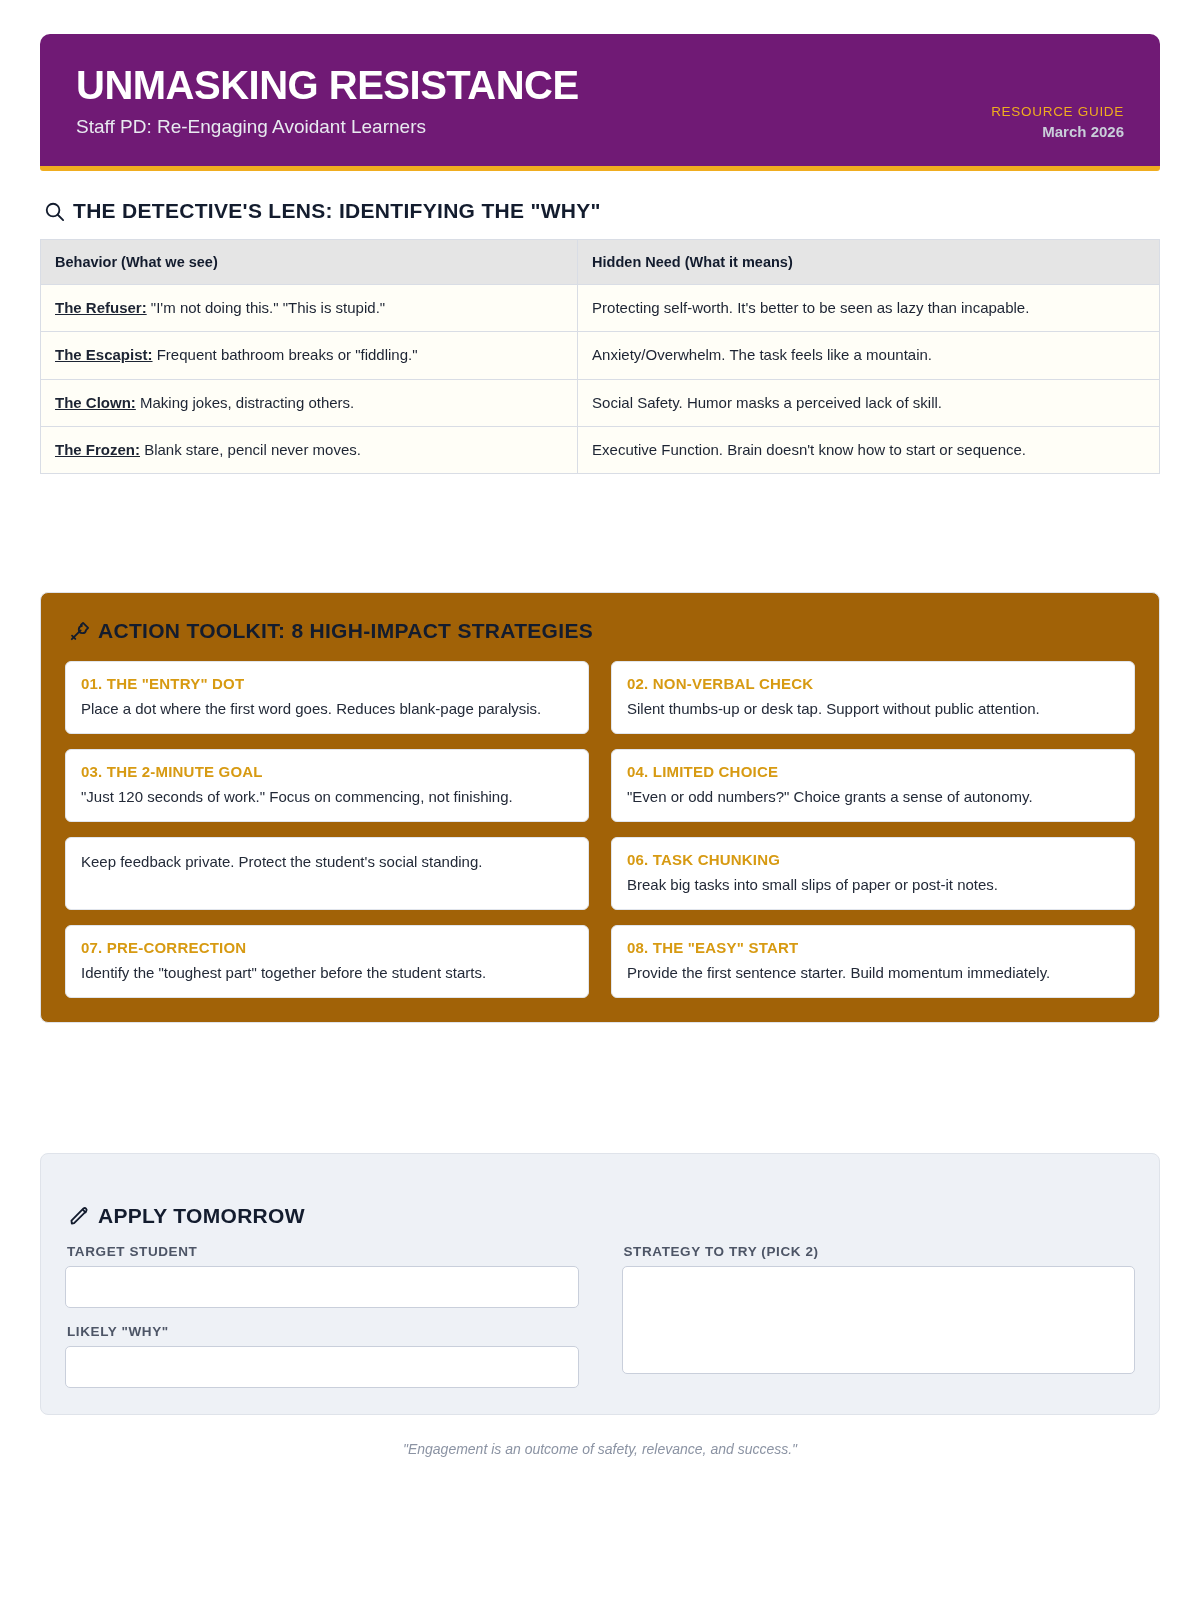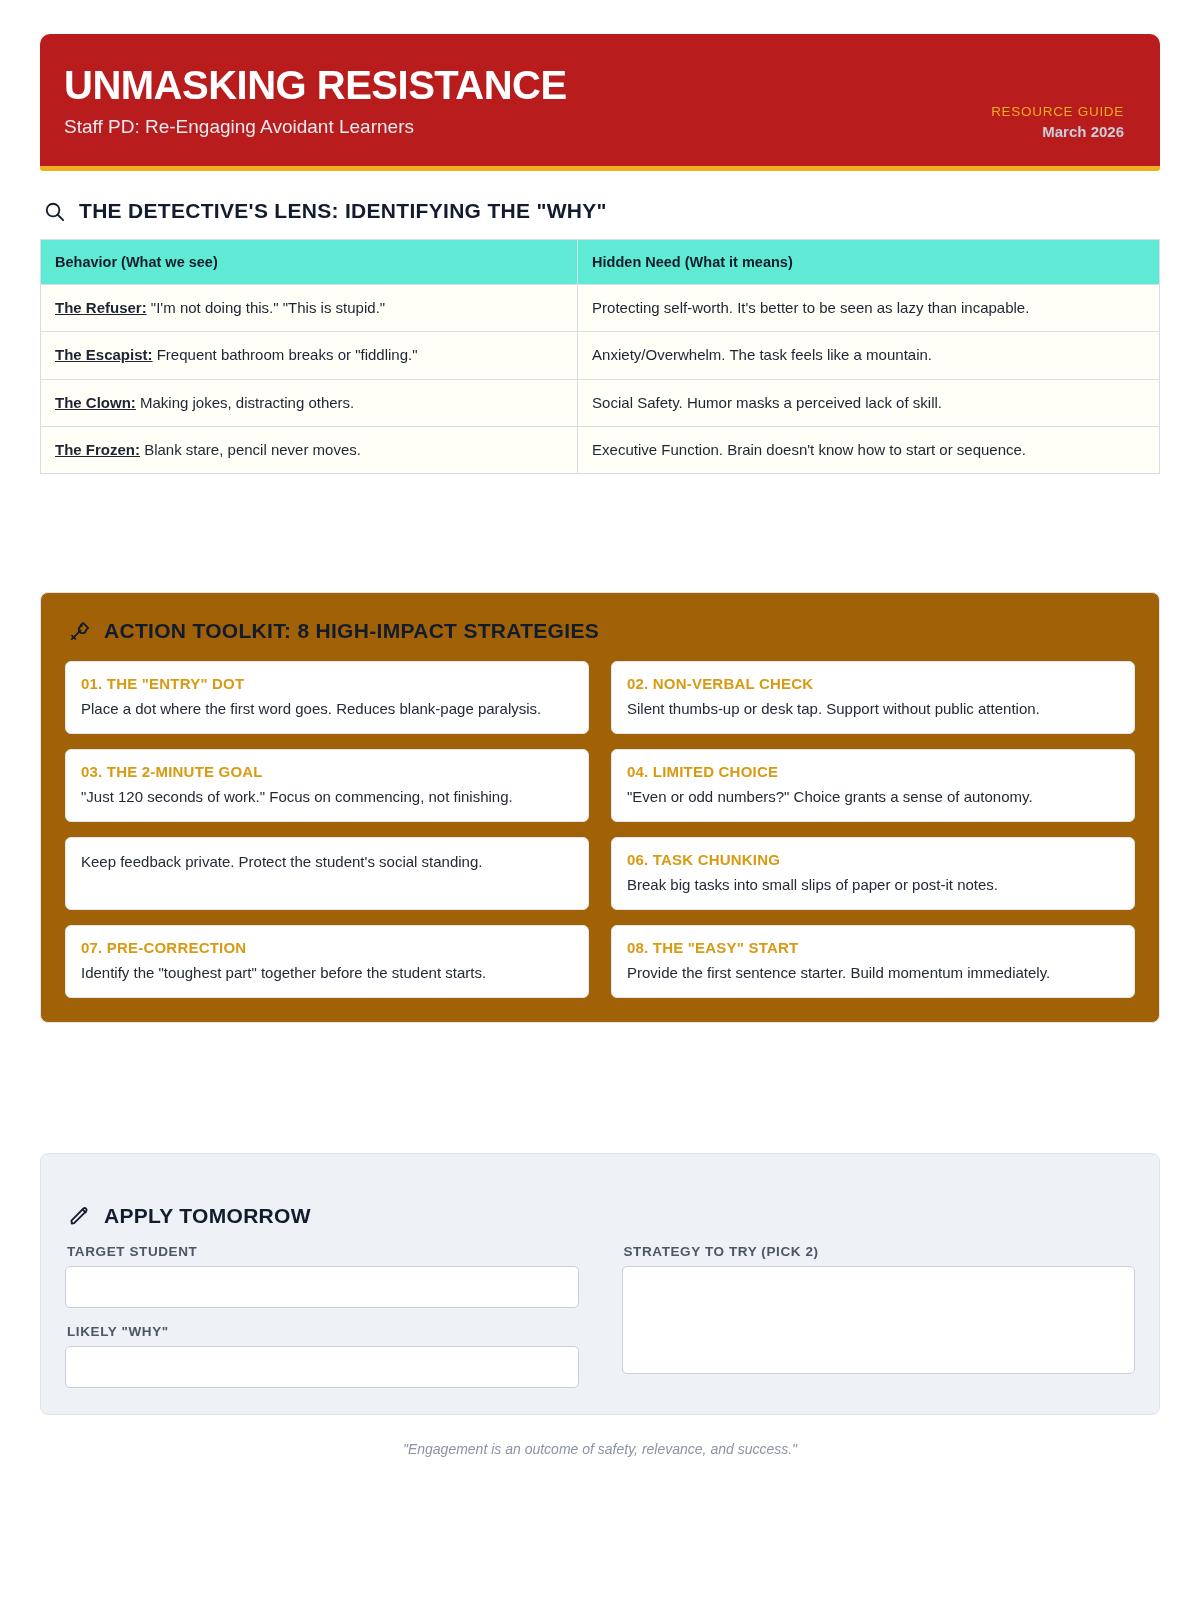--- a/index.html
+++ b/index.html
@@ -12,23 +12,23 @@
   .page {
     width: 1200px;
     height: 1600px;
     position: relative;
     background: #ffffff;
     padding: 34px 40px 0 40px;
   }
 
   
   .header {
-    background: #b91c1c;
+    background: #701a75;
     border-radius: 10px 10px 0 0;
-    padding: 30px 36px 26px 24px;
+    padding: 30px 36px 26px 36px;
     display: flex;
     align-items: flex-start;
     justify-content: space-between;
     position: relative;
   }
   .header-left { }
   .doc-title {
     color: #ffffff;
     font-size: 40px;
     font-weight: bold;
@@ -61,21 +61,21 @@
   .header-rule {
     height: 5px;
     background: #f0ad1f;
     border-radius: 0 0 3px 3px;
   }
 
   
   .section-head {
     display: flex;
     align-items: flex-start;
-    gap: 13px;
+    gap: 7px;
     margin: 28px 0 16px 2px;
   }
   .section-head .ico {
     width: 24px;
     height: 24px;
     flex: 0 0 24px;
     color: #131c2e;
     display: flex;
     align-items: center;
     justify-content: center;
@@ -89,21 +89,21 @@
   }
 
   
   table.lens {
     width: 100%;
     border-collapse: collapse;
     border: 1px solid #d9dde5;
     table-layout: fixed;
   }
   table.lens th {
-    background: #5eead4;
+    background: #e5e5e5;
     text-align: left;
     font-size: 14.5px;
     font-weight: bold;
     color: #131c2e;
     padding: 14px 14px;
     border: 1px solid #d9dde5;
   }
   table.lens td {
     font-size: 15px;
     color: #1d2433;

